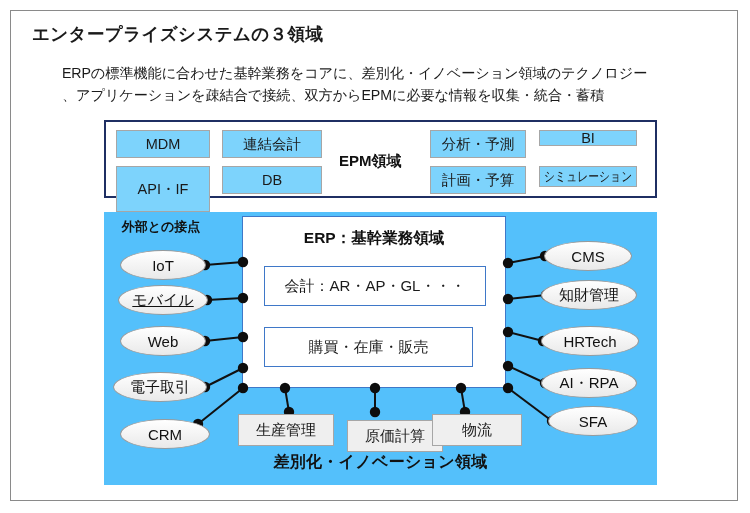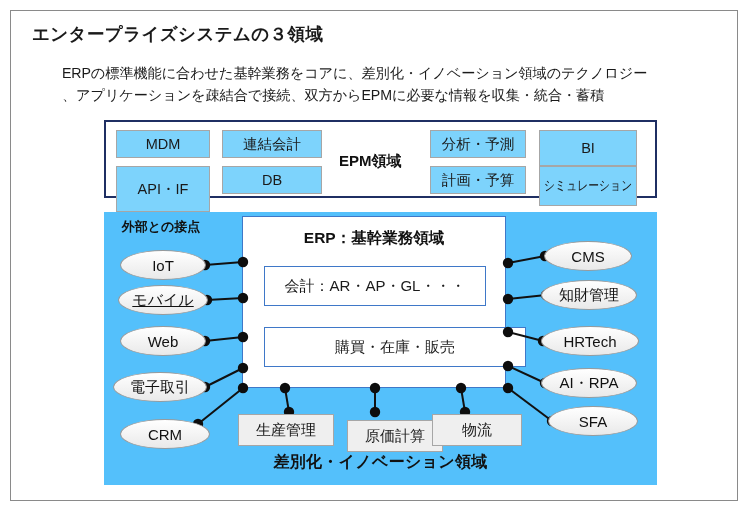--- a/index.html
+++ b/index.html
@@ -152,39 +152,39 @@
   </div>
   <div class="gbox" style="left:222px;top:166px;width:100px;height:28px;">
     <span>DB</span>
   </div>
 
   <div class="epm-label" style="left:339px;top:152px;">EPM領域</div>
 
   <div class="gbox" style="left:430px;top:130px;width:96px;height:28px;">
     <span>分析・予測</span>
   </div>
-  <div class="gbox" style="left:539px;top:130px;width:98px;height:36px;">
+  <div class="gbox" style="left:539px;top:130px;width:98px;height:16px;">
     <span>BI</span>
   </div>
   <div class="gbox" style="left:430px;top:166px;width:96px;height:28px;">
     <span>計画・予算</span>
   </div>
-  <div class="gbox" style="left:539px;top:166px;width:98px;height:40px;font-size:13.5px;">
+  <div class="gbox" style="left:539px;top:166px;width:98px;height:21px;font-size:13.5px;">
     <span class="cond">シミュレーション</span>
   </div>
 
   <div class="blue-panel"></div>
   <div class="ext-label">外部との接点</div>
 
   <div class="erp-box"></div>
   <div class="erp-title">ERP：基幹業務領域</div>
   <div class="erp-inner" style="left:264px;top:266px;width:222px;height:40px;">
     <span>会計：AR・AP・GL・・・</span>
   </div>
-  <div class="erp-inner" style="left:264px;top:327px;width:262px;height:40px;">
+  <div class="erp-inner" style="left:264px;top:327px;width:209px;height:40px;">
     <span>購買・在庫・販売</span>
   </div>
 
   <svg class="links" viewBox="0 0 750 513">
 
     <line x1="205" y1="265" x2="243" y2="262"></line>
     <line x1="207" y1="300" x2="243" y2="298"></line>
     <line x1="205" y1="341" x2="243" y2="337"></line>
     <line x1="205" y1="387" x2="243" y2="368"></line>
     <line x1="198" y1="424" x2="243" y2="388"></line>

